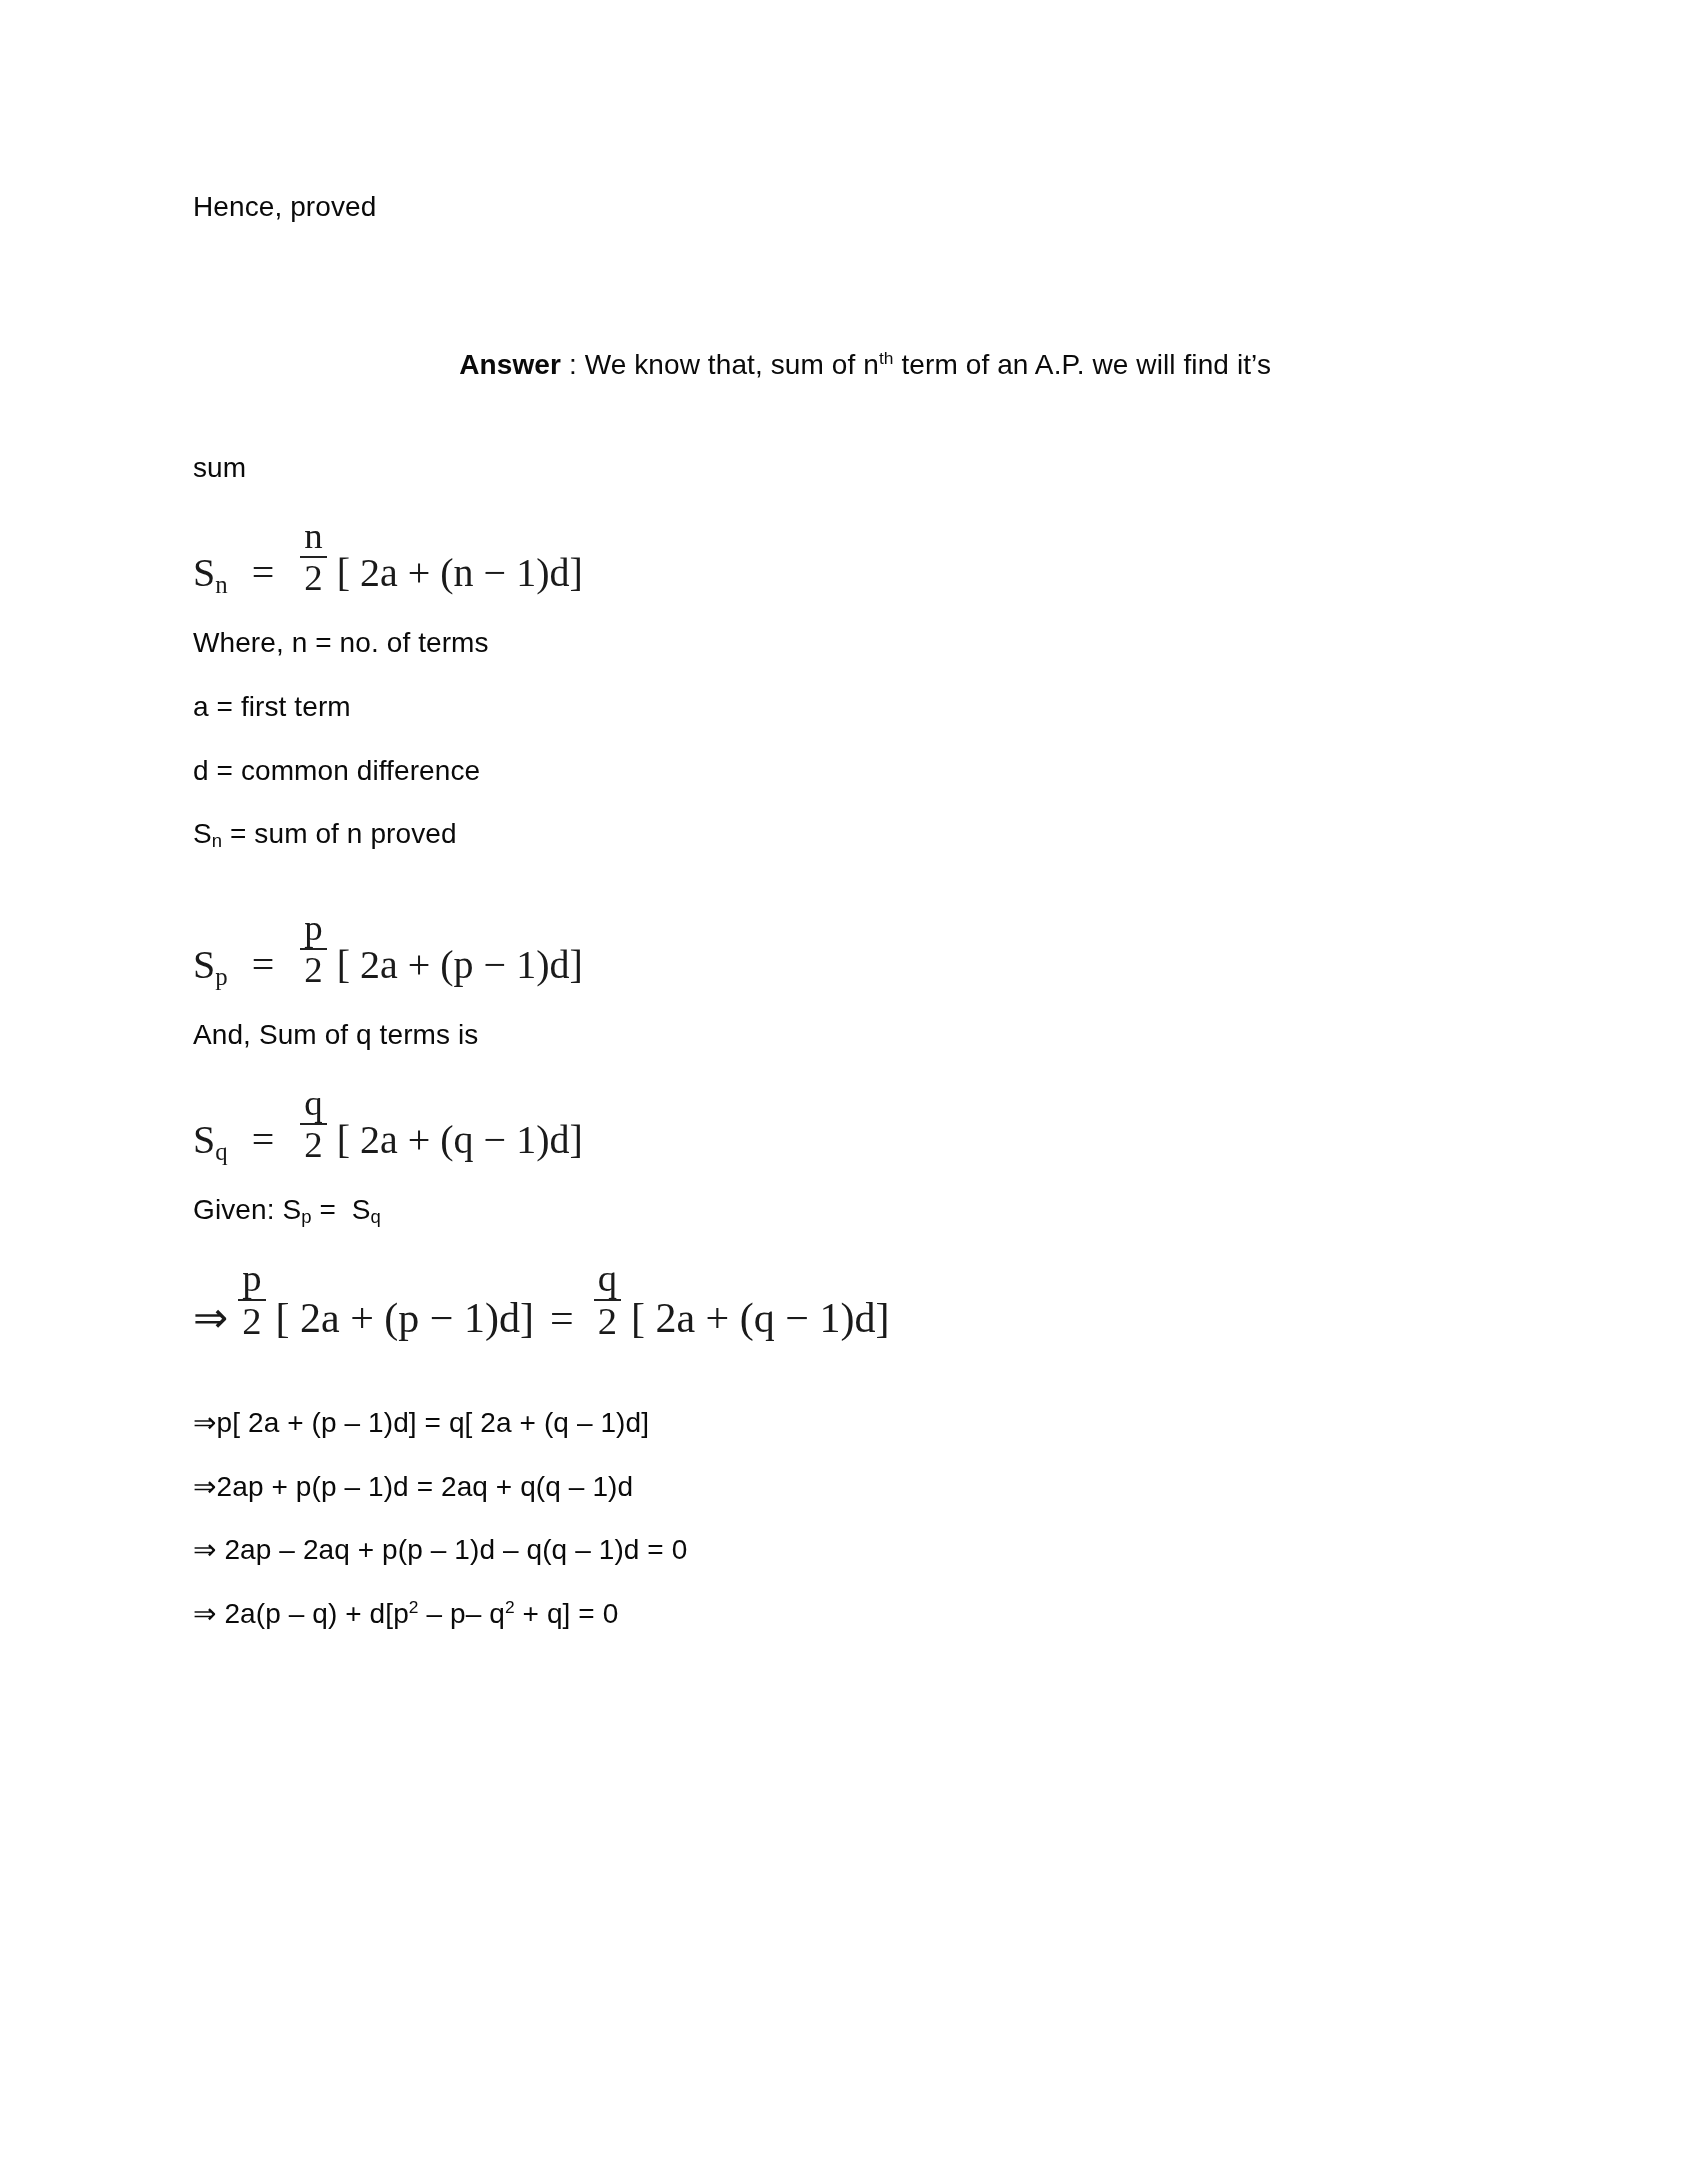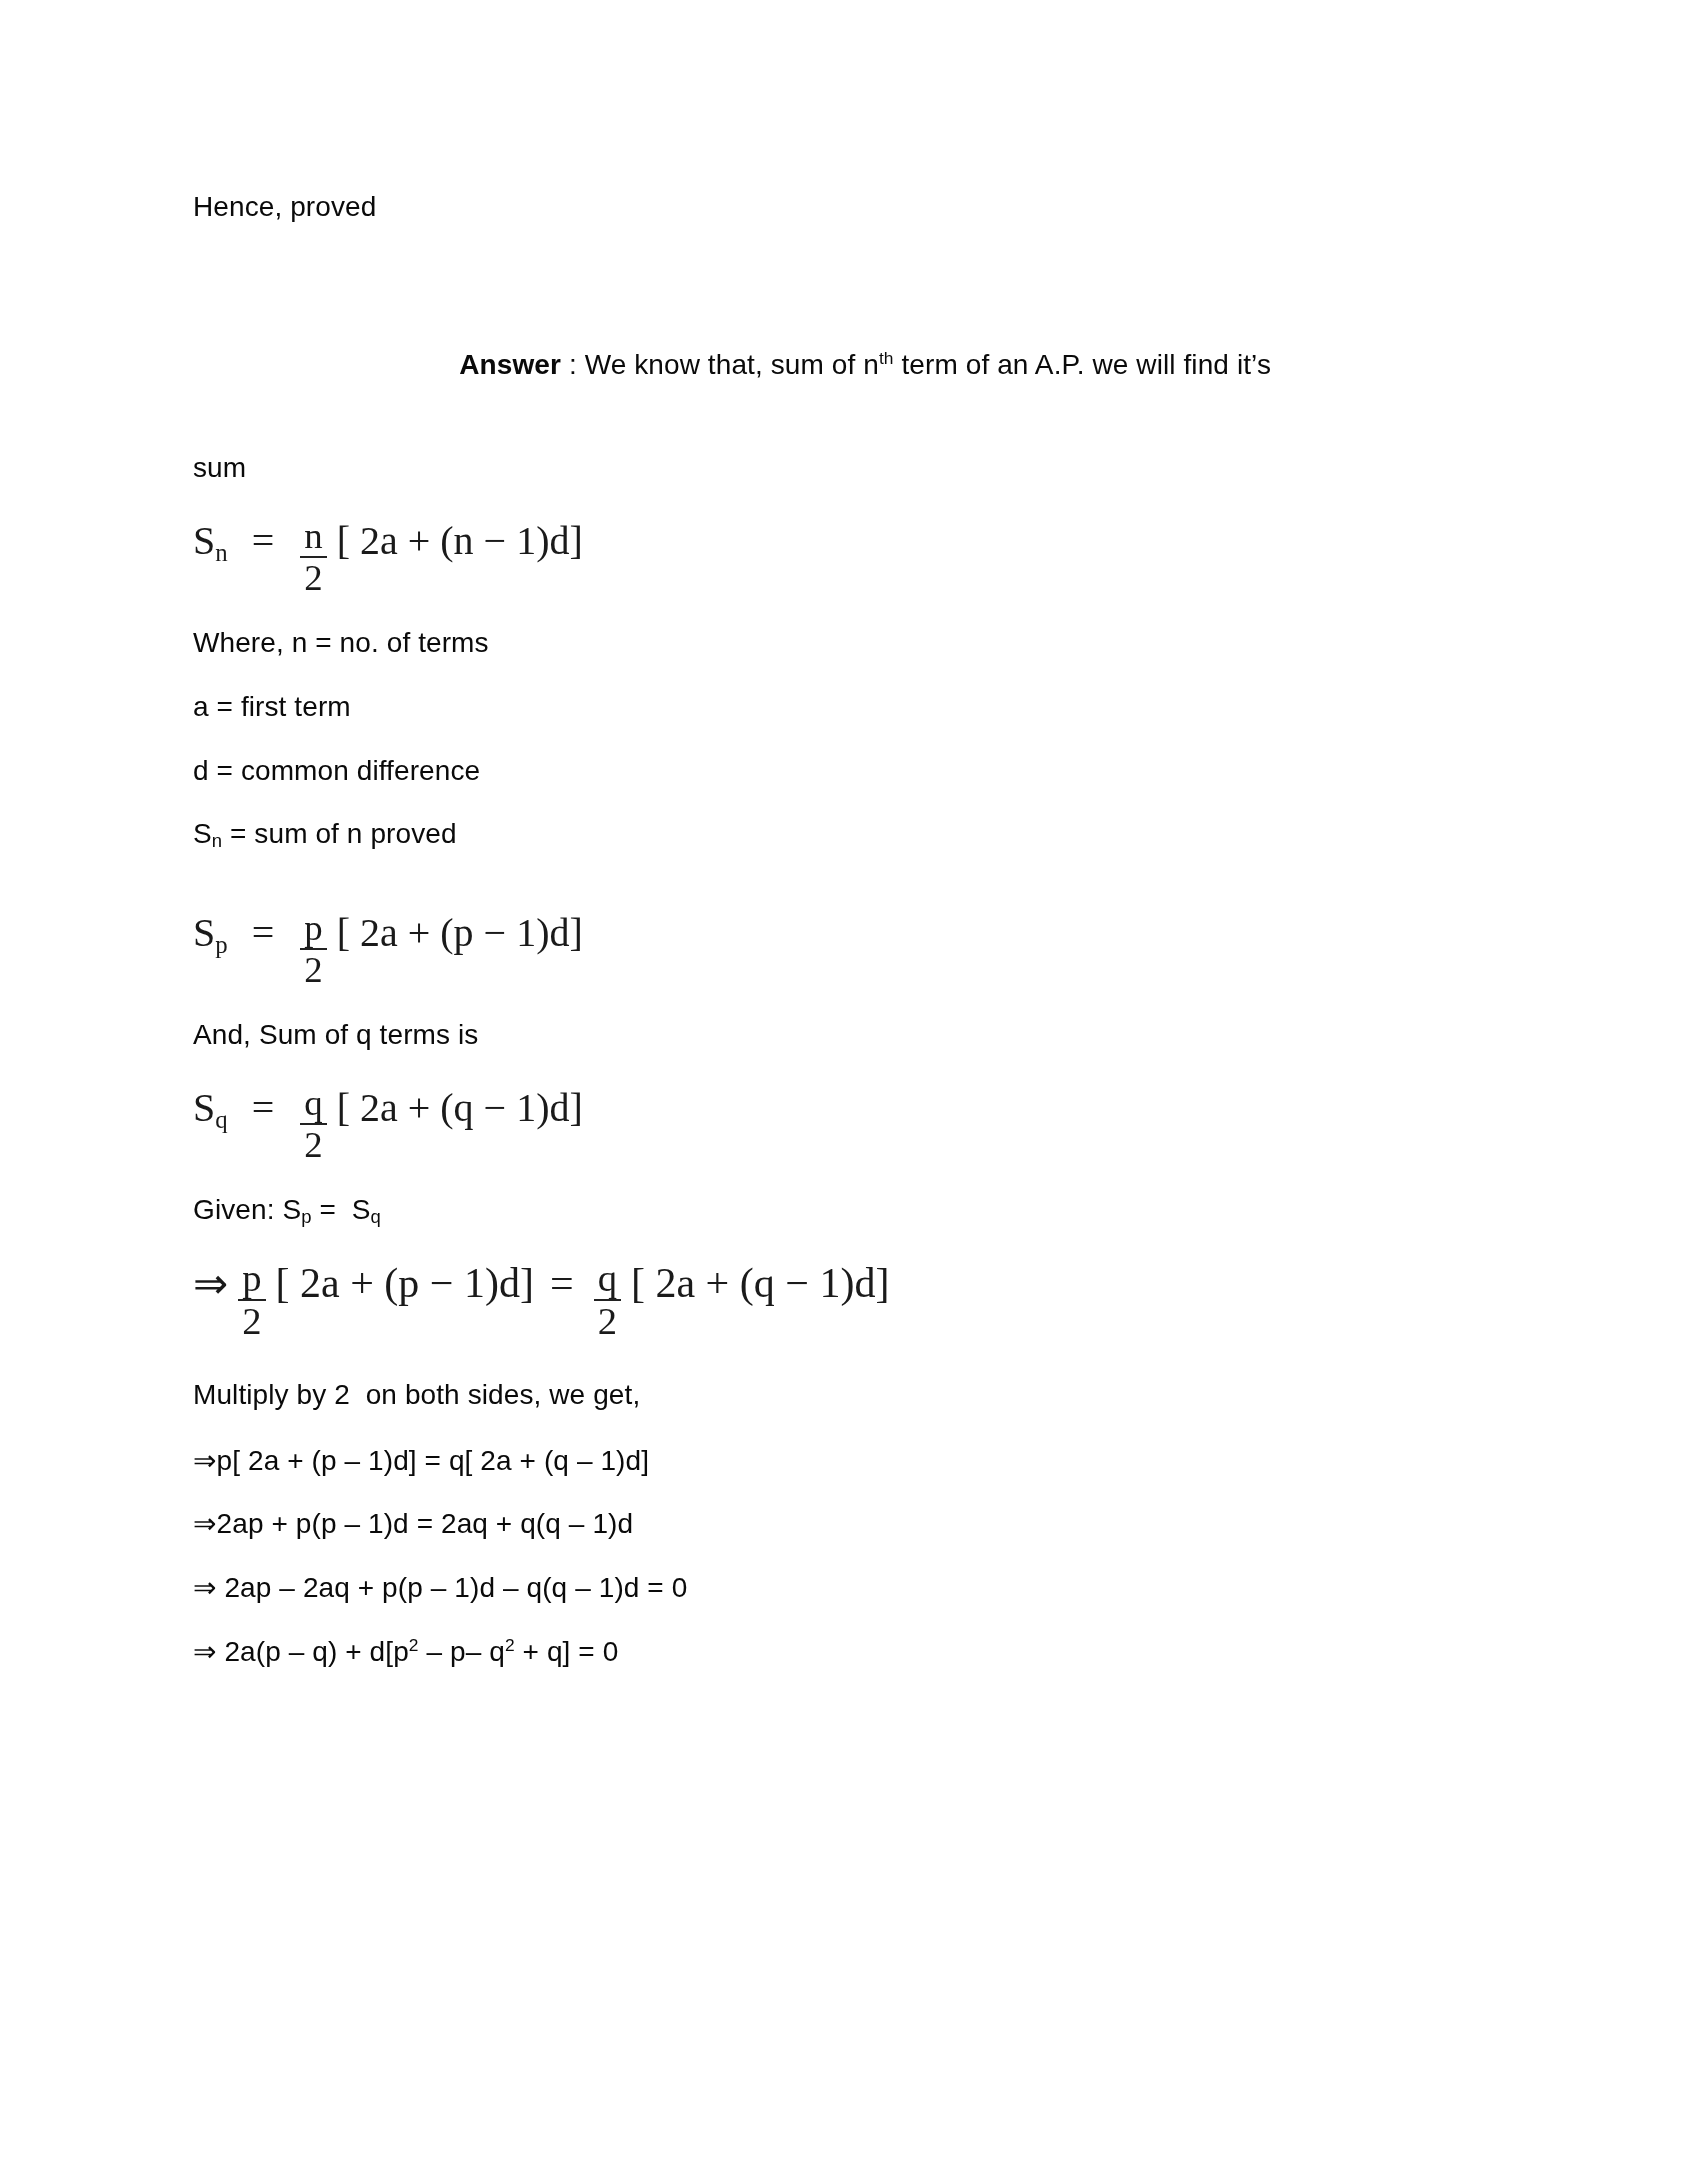--- a/index.html
+++ b/index.html
@@ -62,21 +62,21 @@
 
   sup.sup { font-size: 0.62em; vertical-align: super; line-height: 0; }
   sub.sub { font-size: 0.66em; vertical-align: -0.22em; line-height: 0; }
 
   
   .formula {
     font-family: "Liberation Serif", serif;
     font-size: 40px;
     color: #1a1a1a;
     display: flex;
-    align-items: flex-start;
+    align-items: flex-end;
     white-space: nowrap;
   }
   .formula .var {
     font-family: "Liberation Serif", serif;
   }
   .formula .vsub {
     font-size: 0.62em;
     vertical-align: -0.30em;
     line-height: 0;
   }
@@ -197,21 +197,20 @@
       <span class="sp sp-s"></span>
       <span class="frac">
         <span class="num">q</span>
         <span class="bar"></span>
         <span class="den">2</span>
       </span>
       <span>[ 2a  +  (q − 1)d]</span>
     </div>
 
     <div style="height:34px"></div>
-    <div class="para">Multiply by 2  on both sides, we get,</div>
 
     <div style="height:28px"></div>
     <div class="para">⇒p[ 2a + (p – 1)d] = q[ 2a + (q – 1)d]</div>
     <div style="height:26px"></div>
     <div class="para">⇒2ap + p(p – 1)d = 2aq + q(q – 1)d</div>
     <div style="height:26px"></div>
     <div class="para">⇒ 2ap – 2aq + p(p – 1)d – q(q – 1)d = 0</div>
 
     <div style="height:26px"></div>
     <div class="para"><span>⇒ 2a(p – q) + d[p</span><sup class="sup">2</sup><span> – p– q</span><sup class="sup">2</sup><span> + q] = 0</span></div>

